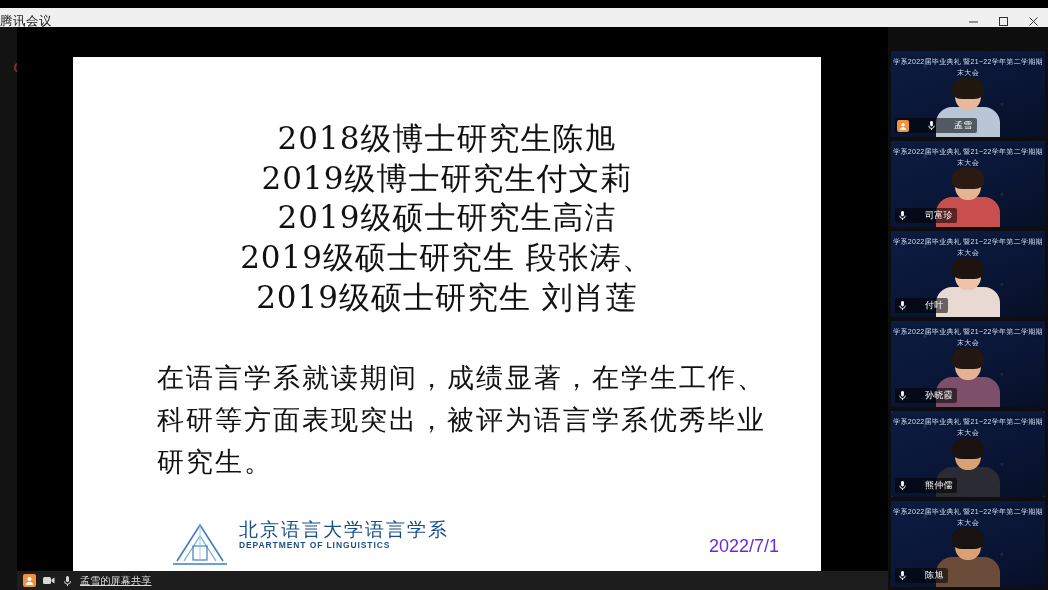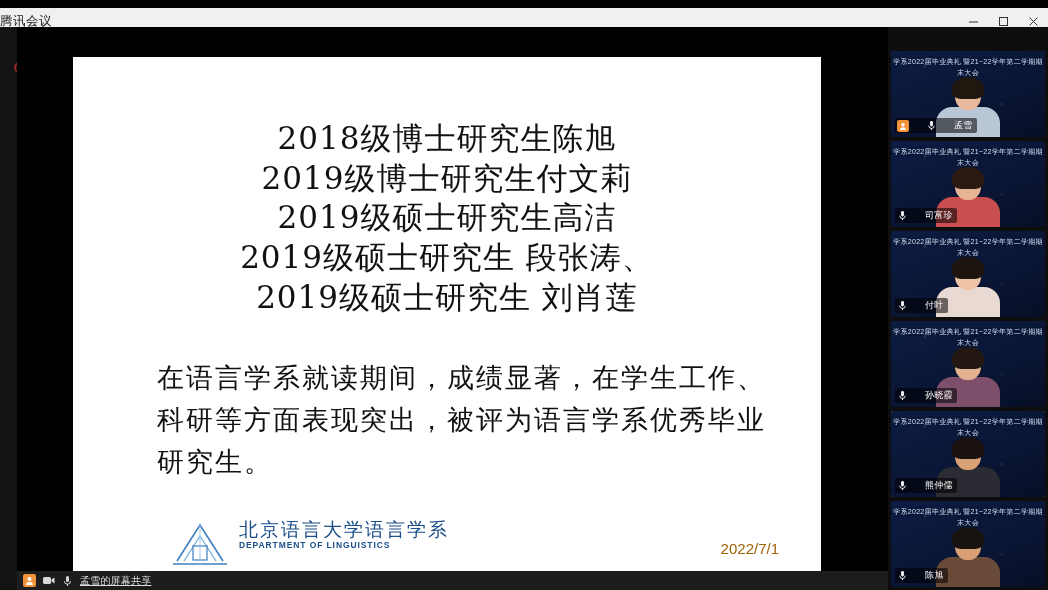--- a/index.html
+++ b/index.html
@@ -96,21 +96,21 @@
   .logo-cn {
     font-family: "DejaVu Serif", "Liberation Serif", serif;
     font-size: 19px; color: #1b4f8a; letter-spacing: 2px; line-height: 1.1;
   }
   .logo-en {
     font-size: 8.5px; color: #1b4f8a; letter-spacing: .9px;
     font-family: "Liberation Sans", sans-serif; font-weight: bold;
   }
   .slide-date {
     position: absolute; right: 42px; bottom: 36px;
-    font-size: 15px; color: #a16207;
+    font-size: 18px; color: #6d28d9;
     font-family: "Liberation Sans", sans-serif;
     text-align: center;
   }
 
   
   .strip {
     position: absolute; left: 888px; top: 0;
     width: 160px; height: 563px;
     background: #0e0e0e;
     padding: 24px 3px 0 3px;

